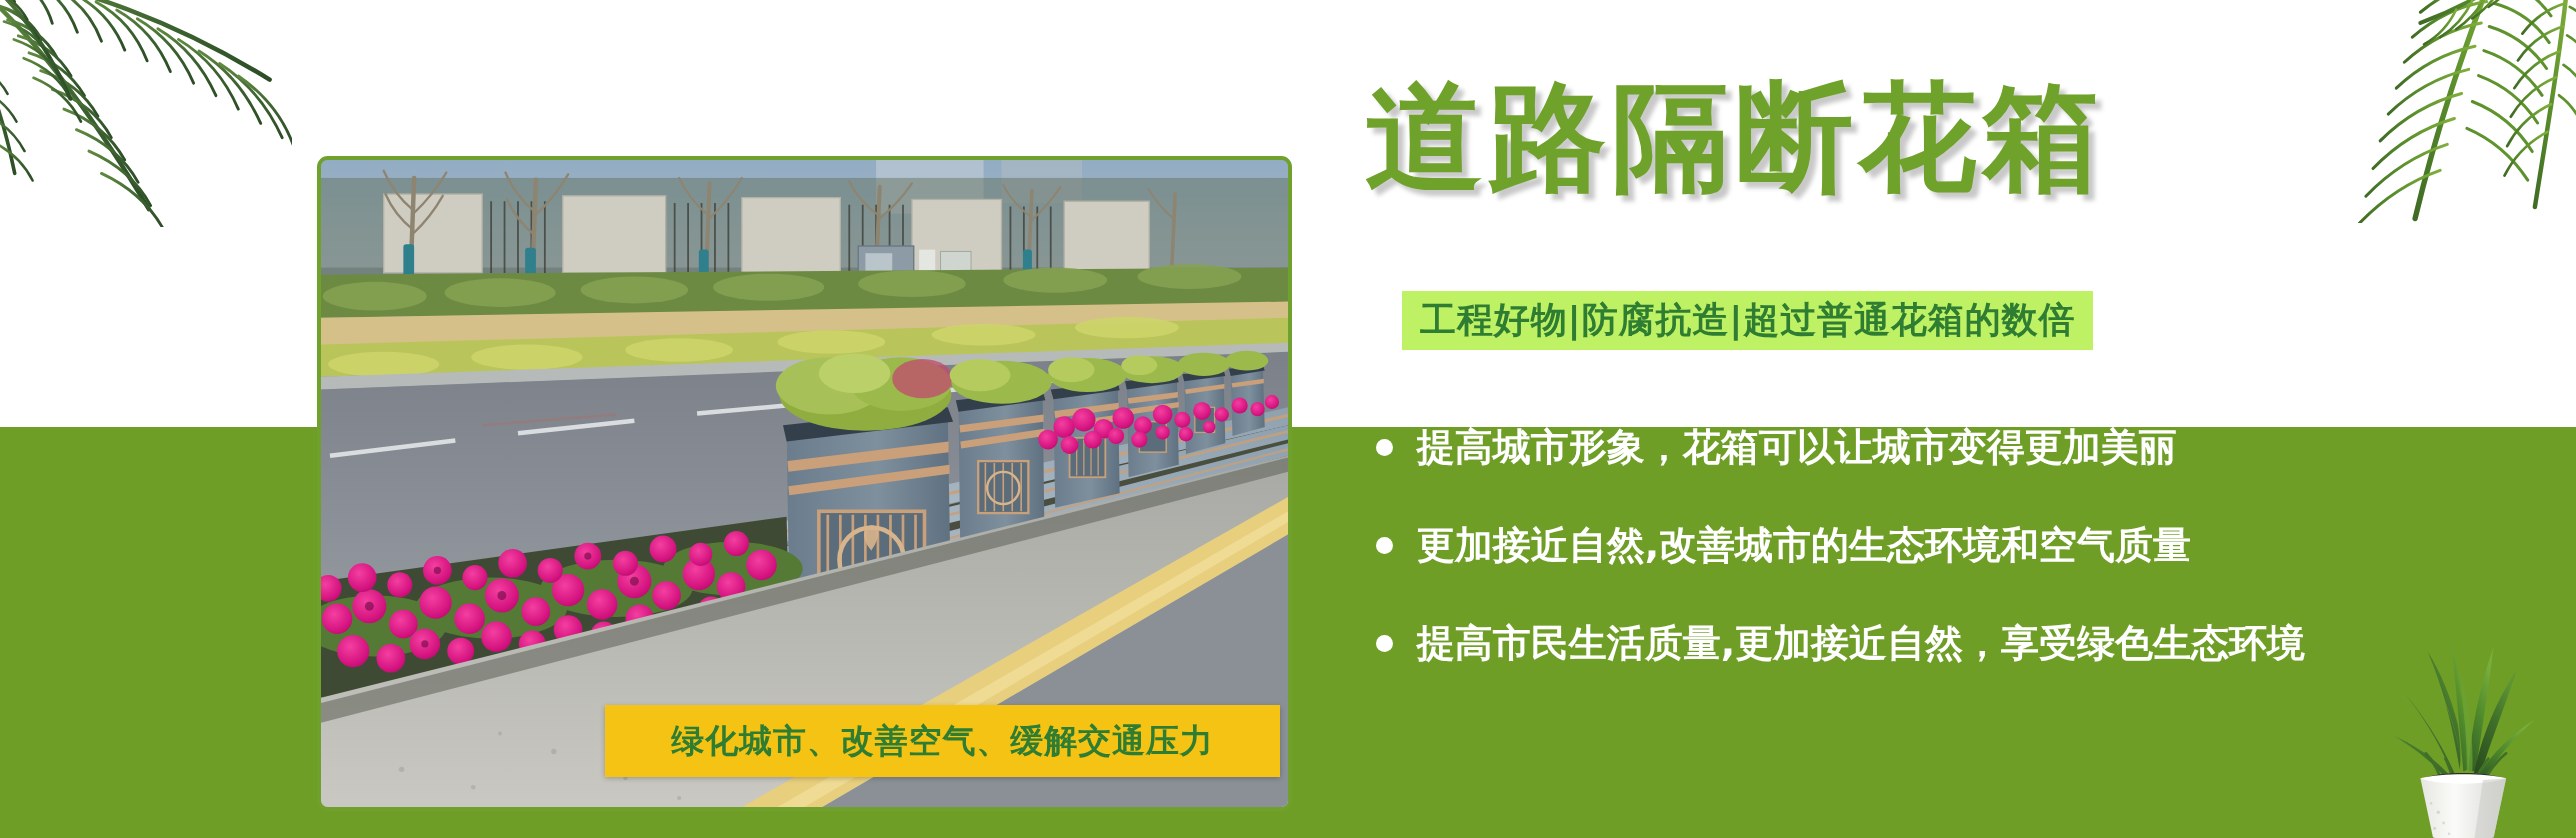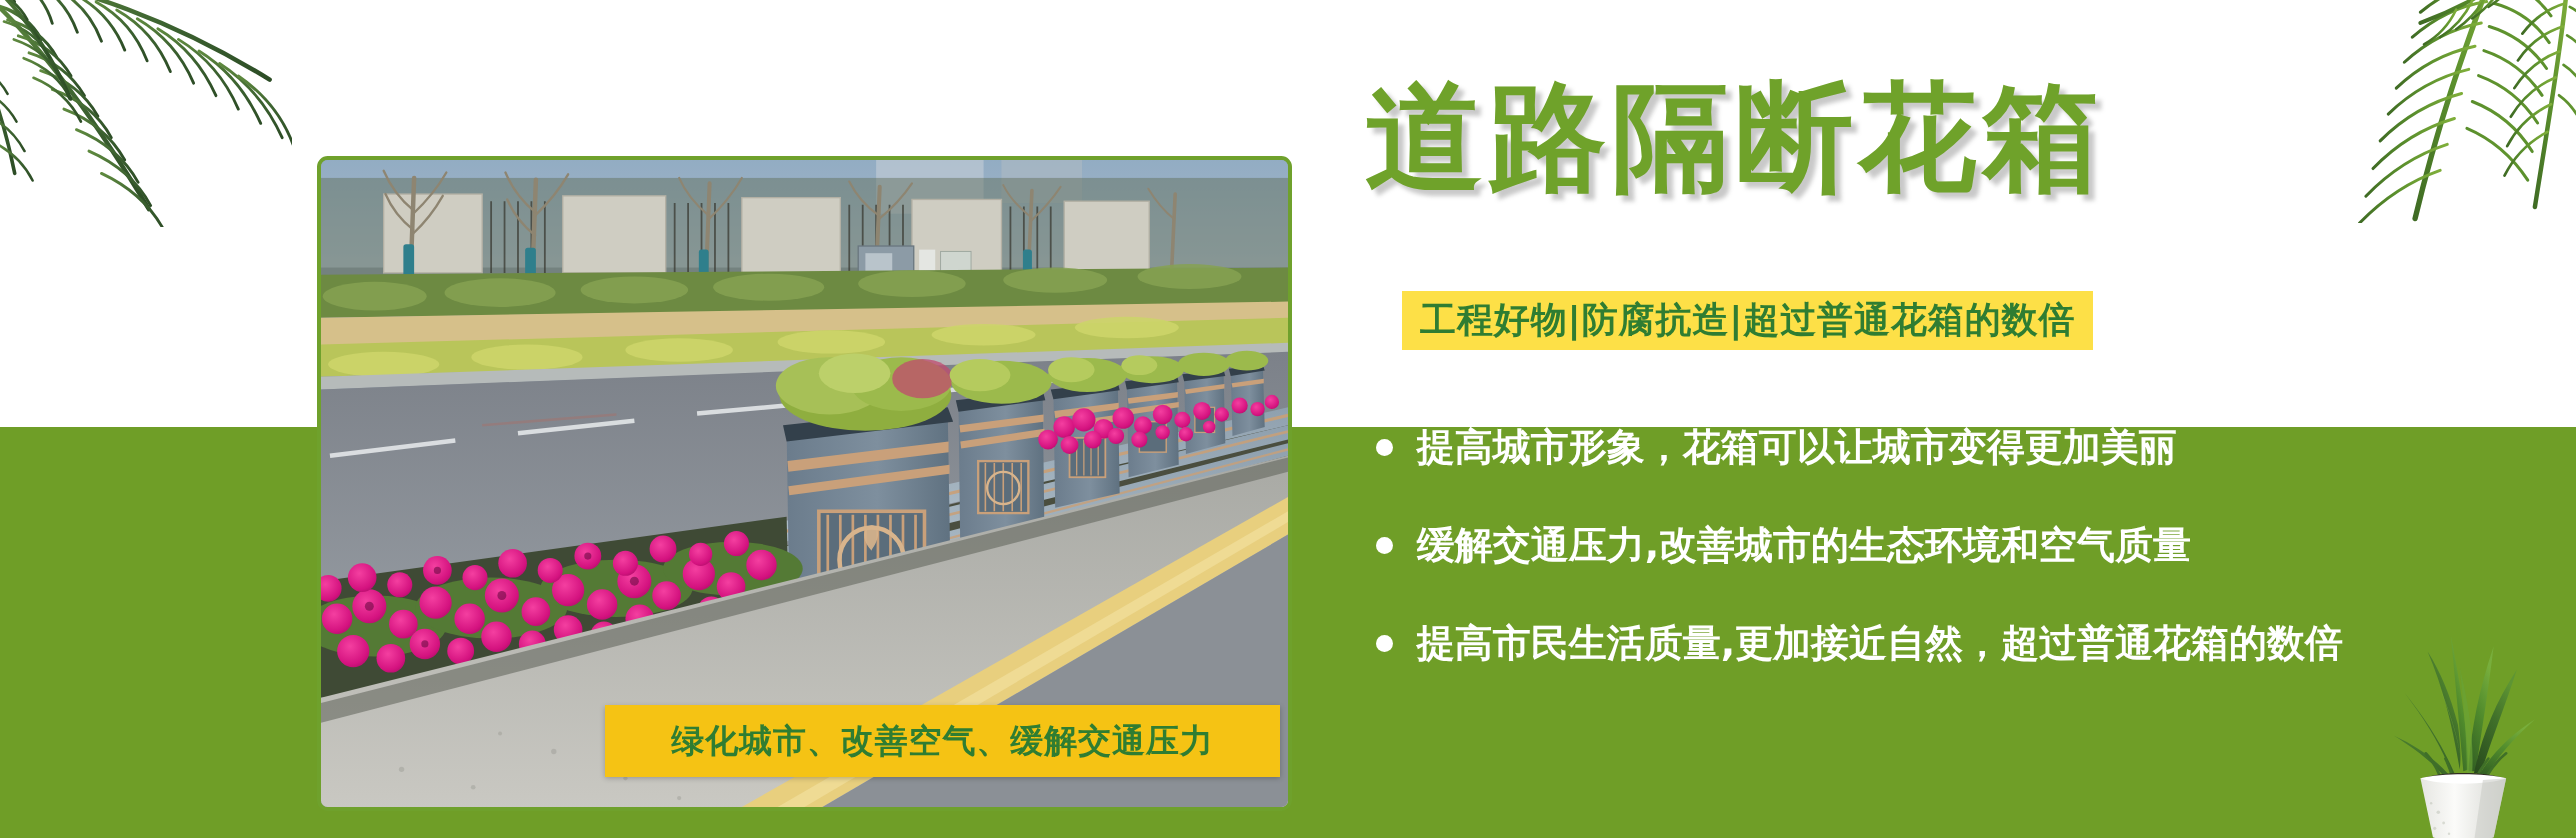--- a/index.html
+++ b/index.html
@@ -56,21 +56,21 @@
     position:absolute; left:9px; top:27px;
     font-size:118px; line-height:1.06; font-weight:bold;
     color:#6FA22A; letter-spacing:5.4px; white-space:nowrap;
     text-shadow:6.3px 6.3px 4.5px rgba(120,120,120,.40);
     font-family:"DejaVu Sans","Liberation Sans",sans-serif;
   }
 
   #subtitle-badge{
     position:absolute; left:46px; top:243px;
     height:59px; padding:0 18px;
-    background:#fde047;
+    background:#bef264;
     display:flex; align-items:center;
   }
   #subtitle-badge .txt{
     font-size:36px; font-weight:bold; color:#2F7D32;
     white-space:nowrap; letter-spacing:0.9px;
     font-family:"DejaVu Sans","Liberation Sans",sans-serif;
   }
 
   #bullets{
     position:absolute; left:19.7px; top:367px; width:1180px;
@@ -599,25 +599,25 @@
       <span class="txt">工程好物|防腐抗造|超过普通花箱的数倍</span>
     </div>
 
     <div id="bullets">
       <div class="bullet">
         <span class="dot"></span>
         <span class="btxt">提高城市形象，花箱可以让城市变得更加美丽</span>
       </div>
       <div class="bullet">
         <span class="dot"></span>
-        <span class="btxt">缓解交通压力,改善城市的生态环境和空气质量</span>
+        <span class="btxt">更加接近自然,改善城市的生态环境和空气质量</span>
       </div>
       <div class="bullet">
         <span class="dot"></span>
-        <span class="btxt">提高市民生活质量,更加接近自然，超过普通花箱的数倍</span>
+        <span class="btxt">提高市民生活质量,更加接近自然，享受绿色生态环境</span>
       </div>
     </div>
   </div>
 
   <svg id="potted-plant" viewBox="0 0 196 250">
     <defs>
       <linearGradient id="potg" x1="0" y1="0" x2="1" y2="0">
         <stop offset="0%" stop-color="#e6e6e2"></stop>
         <stop offset="40%" stop-color="#fbfbf9"></stop>
         <stop offset="100%" stop-color="#d5d6d1"></stop>

